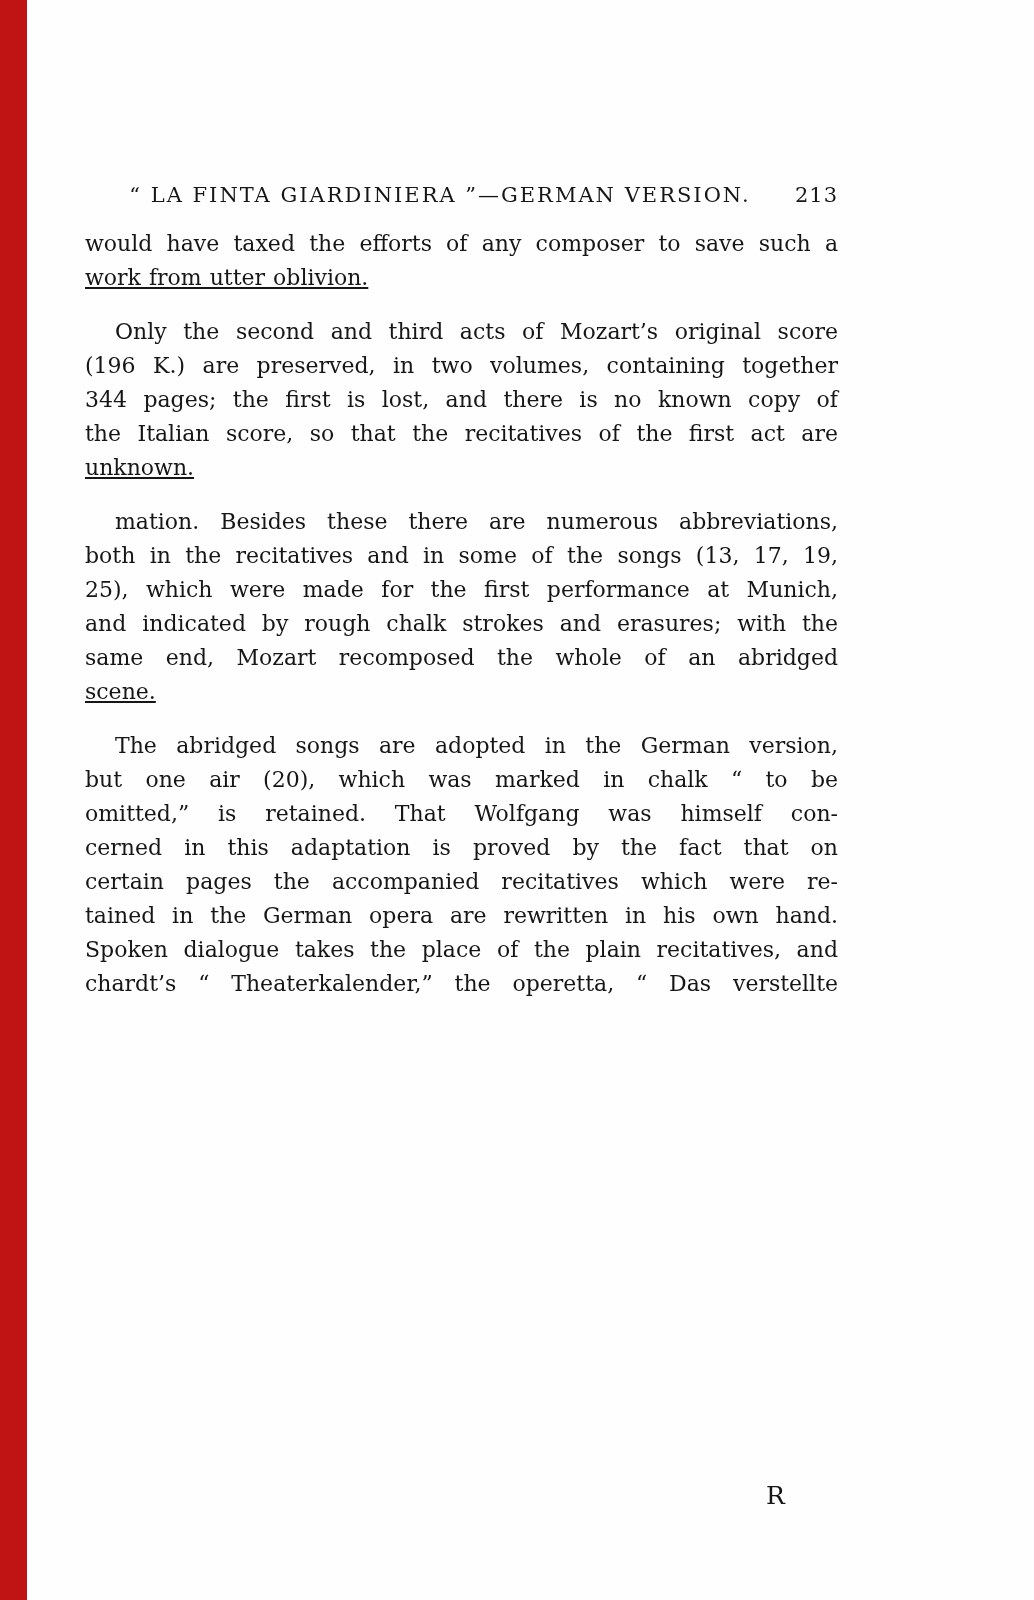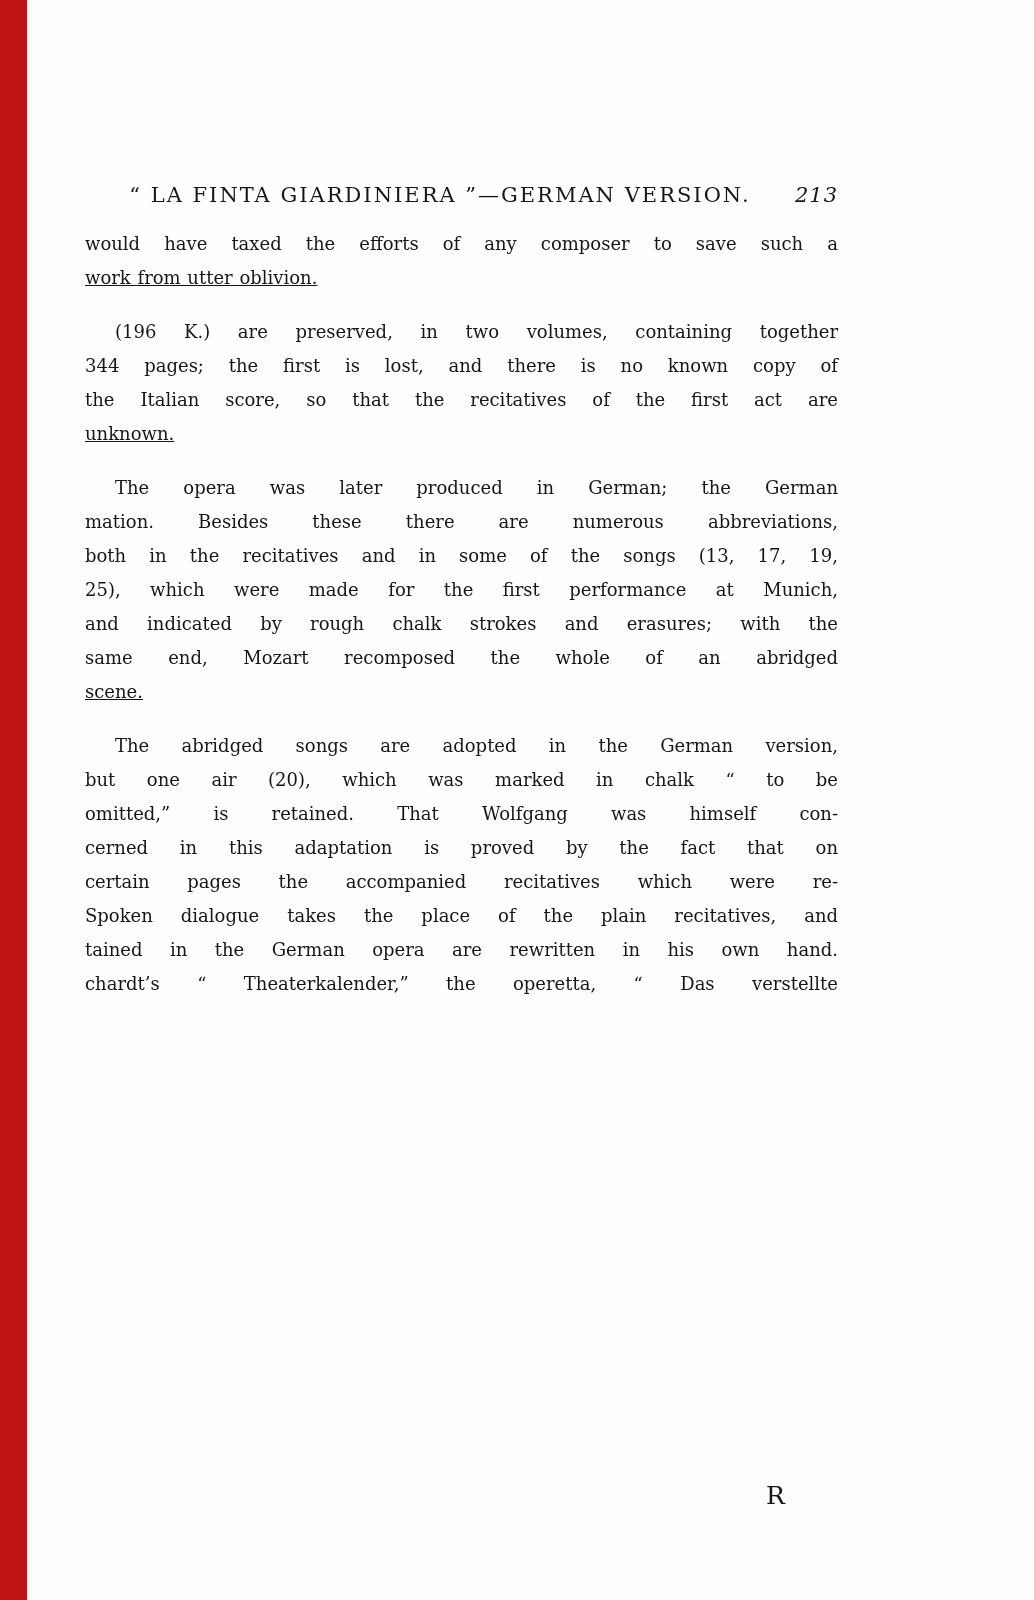--- a/index.html
+++ b/index.html
@@ -37,24 +37,23 @@
     margin-bottom: 14px;
     white-space: nowrap;
   }
   .header-title {
     flex: 1;
     text-align: center;
   }
   .header-page-number {
     text-align: right;
     letter-spacing: 1px;
-    font-style: italic;
   }
   .para {
-    font-size: 18px;
+    font-size: 22px;
     line-height: 34px;
     margin-top: 20px;
   }
   .para .line {
     text-align: justify;
     text-align-last: justify;
     word-spacing: 1px;
   }
   .para .line.line-last {
     text-align-last: left;
@@ -83,44 +82,44 @@
       <span class="header-title">“ LA FINTA GIARDINIERA ”—GERMAN VERSION.</span>
       <span class="header-page-number">213</span>
     </div>
 
     <div class="para">
         <div class="line">would have taxed the efforts of any composer to save such a</div>
         <div class="line line-last">work from utter oblivion.</div>
       </div>
 
     <div class="para indent">
+        <div class="line">Only the second and third acts of Mozart’s original score</div>
         <div class="line">(196 K.) are preserved, in two volumes, containing together</div>
         <div class="line">344 pages; the first is lost, and there is no known copy of</div>
         <div class="line">the Italian score, so that the recitatives of the first act are</div>
         <div class="line line-last">unknown.</div>
       </div>
 
     <div class="para indent">
-        <div class="line">The opera was later produced in German; the German</div>
         <div class="line">mation. Besides these there are numerous abbreviations,</div>
         <div class="line">both in the recitatives and in some of the songs (13, 17, 19,</div>
         <div class="line">25), which were made for the first performance at Munich,</div>
         <div class="line">and indicated by rough chalk strokes and erasures; with the</div>
         <div class="line">same end, Mozart recomposed the whole of an abridged</div>
         <div class="line line-last">scene.</div>
       </div>
 
     <div class="para indent">
         <div class="line">The abridged songs are adopted in the German version,</div>
         <div class="line">but one air (20), which was marked in chalk “ to be</div>
         <div class="line">omitted,” is retained. That Wolfgang was himself con-</div>
         <div class="line">cerned in this adaptation is proved by the fact that on</div>
         <div class="line">certain pages the accompanied recitatives which were re-</div>
+        <div class="line">tained in the German opera are rewritten in his own hand.</div>
         <div class="line">Spoken dialogue takes the place of the plain recitatives, and</div>
-        <div class="line">tained in the German opera are rewritten in his own hand.</div>
         <div class="line">chardt’s “ Theaterkalender,” the operetta, “ Das verstellte</div>
       </div>
 
   </div>
 
   <div class="signature-mark">R</div>
 
 </div>
 
 </body></html>

